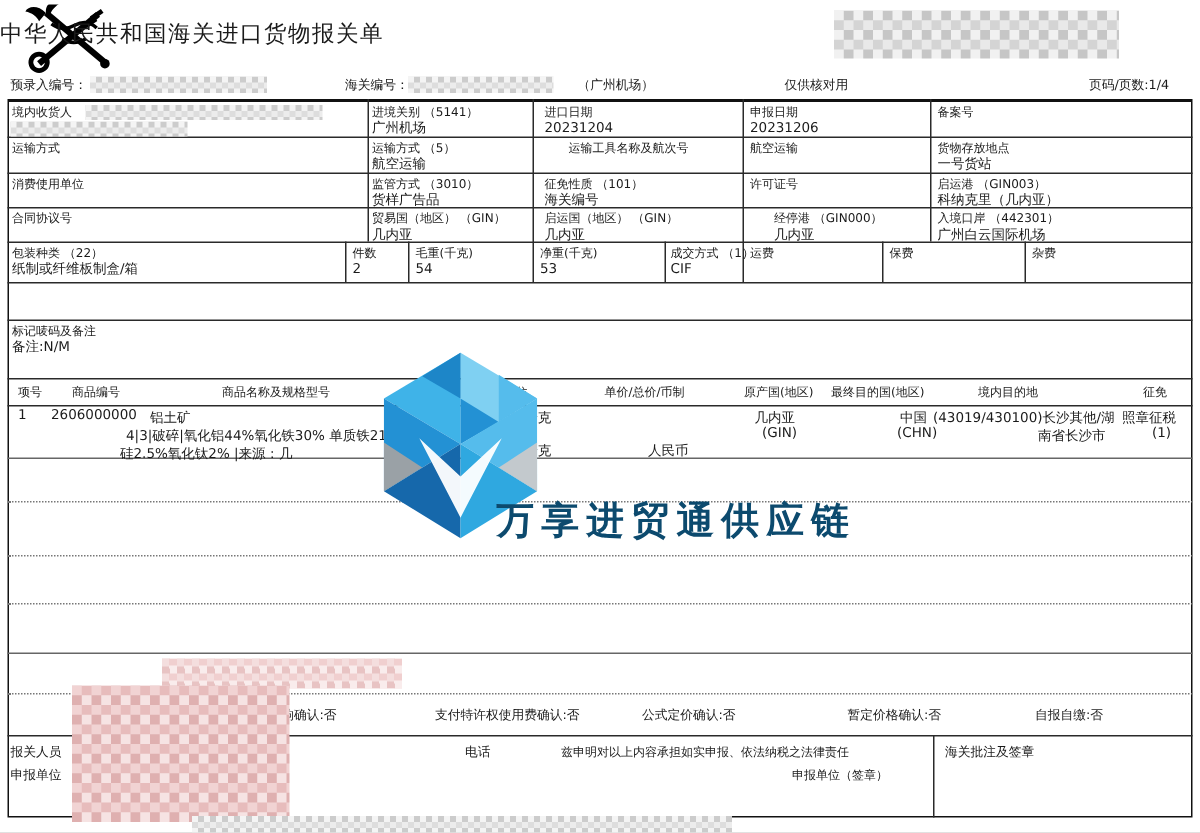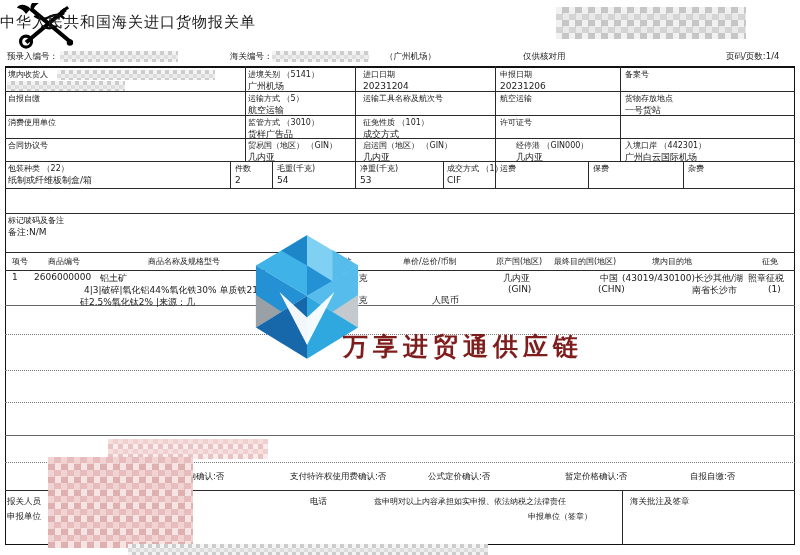--- a/index.html
+++ b/index.html
@@ -27,22 +27,22 @@
   .blur { position:absolute; z-index:6; }
   .blur.gray { background:conic-gradient(#c6c6c6 25%,#e9e9e9 0 50%,#d4d4d4 0 75%,#f1f1f1 0) 0 0/13px 13px; }
   .blur.gray-sm { background:conic-gradient(#cccccc 25%,#ececec 0 50%,#dddddd 0 75%,#f4f4f4 0) 0 0/8px 8px; }
   .blur.pink { background:conic-gradient(#e7bcbc 25%,#f6e3e3 0 50%,#dfb0b0 0 75%,#f1d3d3 0) 0 0/13px 13px; }
   .blur.pink-lt { background:conic-gradient(#f0cfcf 25%,#f9ecec 0 50%,#e8c3c3 0 75%,#f4dede 0) 0 0/10px 10px; }
   
   .wm-brand { position:absolute; left:352px; top:256px; z-index:5;
               font-size:70px; font-weight:bold; letter-spacing:5px;
               color:rgba(43,125,191,0.16); -webkit-text-stroke:2.2px rgba(41,125,190,0.88);
               font-family:"DejaVu Sans","Liberation Sans",sans-serif; }
-  .wm-tag { position:absolute; left:343px; top:330px; z-index:5;
-            font-size:25px; font-weight:600; letter-spacing:5px; color:#7f1d1d; white-space:nowrap; }
+  .wm-tag { position:absolute; left:331px; top:330px; z-index:5;
+            font-size:25px; font-weight:600; letter-spacing:5px; color:#0c4a6e; white-space:nowrap; }
   .wm-hex { position:absolute; left:254px; top:233px; z-index:5; }
   .emblem { position:absolute; left:16px; top:3px; z-index:2; }
 </style>
 </head>
 <body>
 
 <div class="page">
 
   <svg class="emblem" width="64" height="46" viewBox="0 0 140 100">
     <g stroke="#000" fill="none">
@@ -107,50 +107,54 @@
     </div>
   <div class="cell" style="left:500px;top:69px">
     <span class="lb">申报日期</span>
     <span class="vl">20231206</span>
     </div>
   <div class="cell" style="left:625px;top:69px">
     <span class="lb">备案号</span>
     </div>
 
   <div class="cell" style="left:8px;top:93px">
-    <span class="lb">自报自缴</span>
+    <span class="lb">运输方式</span>
     </div>
   <div class="cell" style="left:248px;top:93px">
     <span class="lb">运输方式 （5）</span>
     <span class="vl">航空运输</span>
     </div>
-  <div class="cell" style="left:363px;top:93px">
+  <div class="cell" style="left:379px;top:93px">
     <span class="lb">运输工具名称及航次号</span>
     </div>
   <div class="cell" style="left:500px;top:93px">
     <span class="lb">航空运输</span>
     </div>
   <div class="cell" style="left:625px;top:93px">
     <span class="lb">货物存放地点</span>
     <span class="vl">一号货站</span>
     </div>
 
   <div class="cell" style="left:8px;top:117px">
     <span class="lb">消费使用单位</span>
     </div>
   <div class="cell" style="left:248px;top:117px">
     <span class="lb">监管方式 （3010）</span>
     <span class="vl">货样广告品</span>
     </div>
   <div class="cell" style="left:363px;top:117px">
     <span class="lb">征免性质 （101）</span>
-    <span class="vl">成交方式</span>
+    <span class="vl">海关编号</span>
     </div>
   <div class="cell" style="left:500px;top:117px">
     <span class="lb">许可证号</span>
+    </div>
+  <div class="cell" style="left:625px;top:117px">
+    <span class="lb">启运港 （GIN003）</span>
+    <span class="vl">科纳克里（几内亚）</span>
     </div>
 
   <div class="cell" style="left:8px;top:140px">
     <span class="lb">合同协议号</span>
     </div>
   <div class="cell" style="left:248px;top:140px">
     <span class="lb">贸易国（地区） （GIN）</span>
     <span class="vl">几内亚</span>
     </div>
   <div class="cell" style="left:363px;top:140px">

